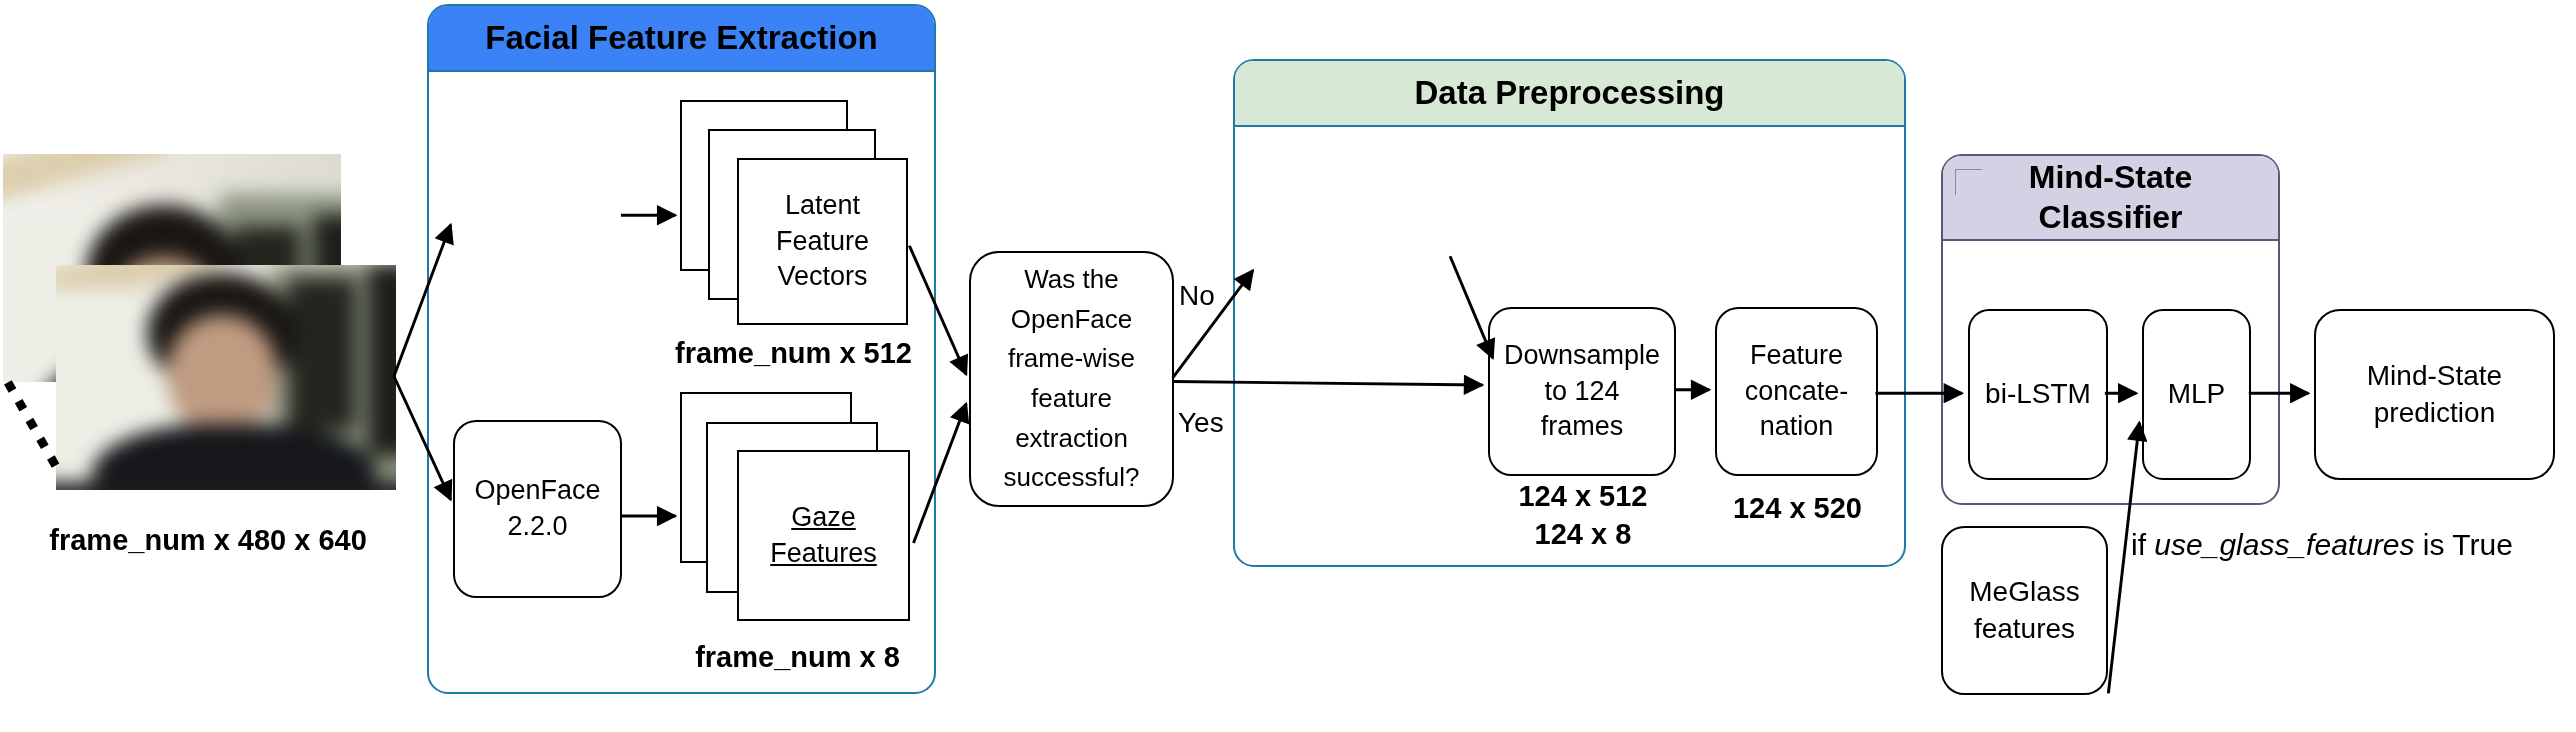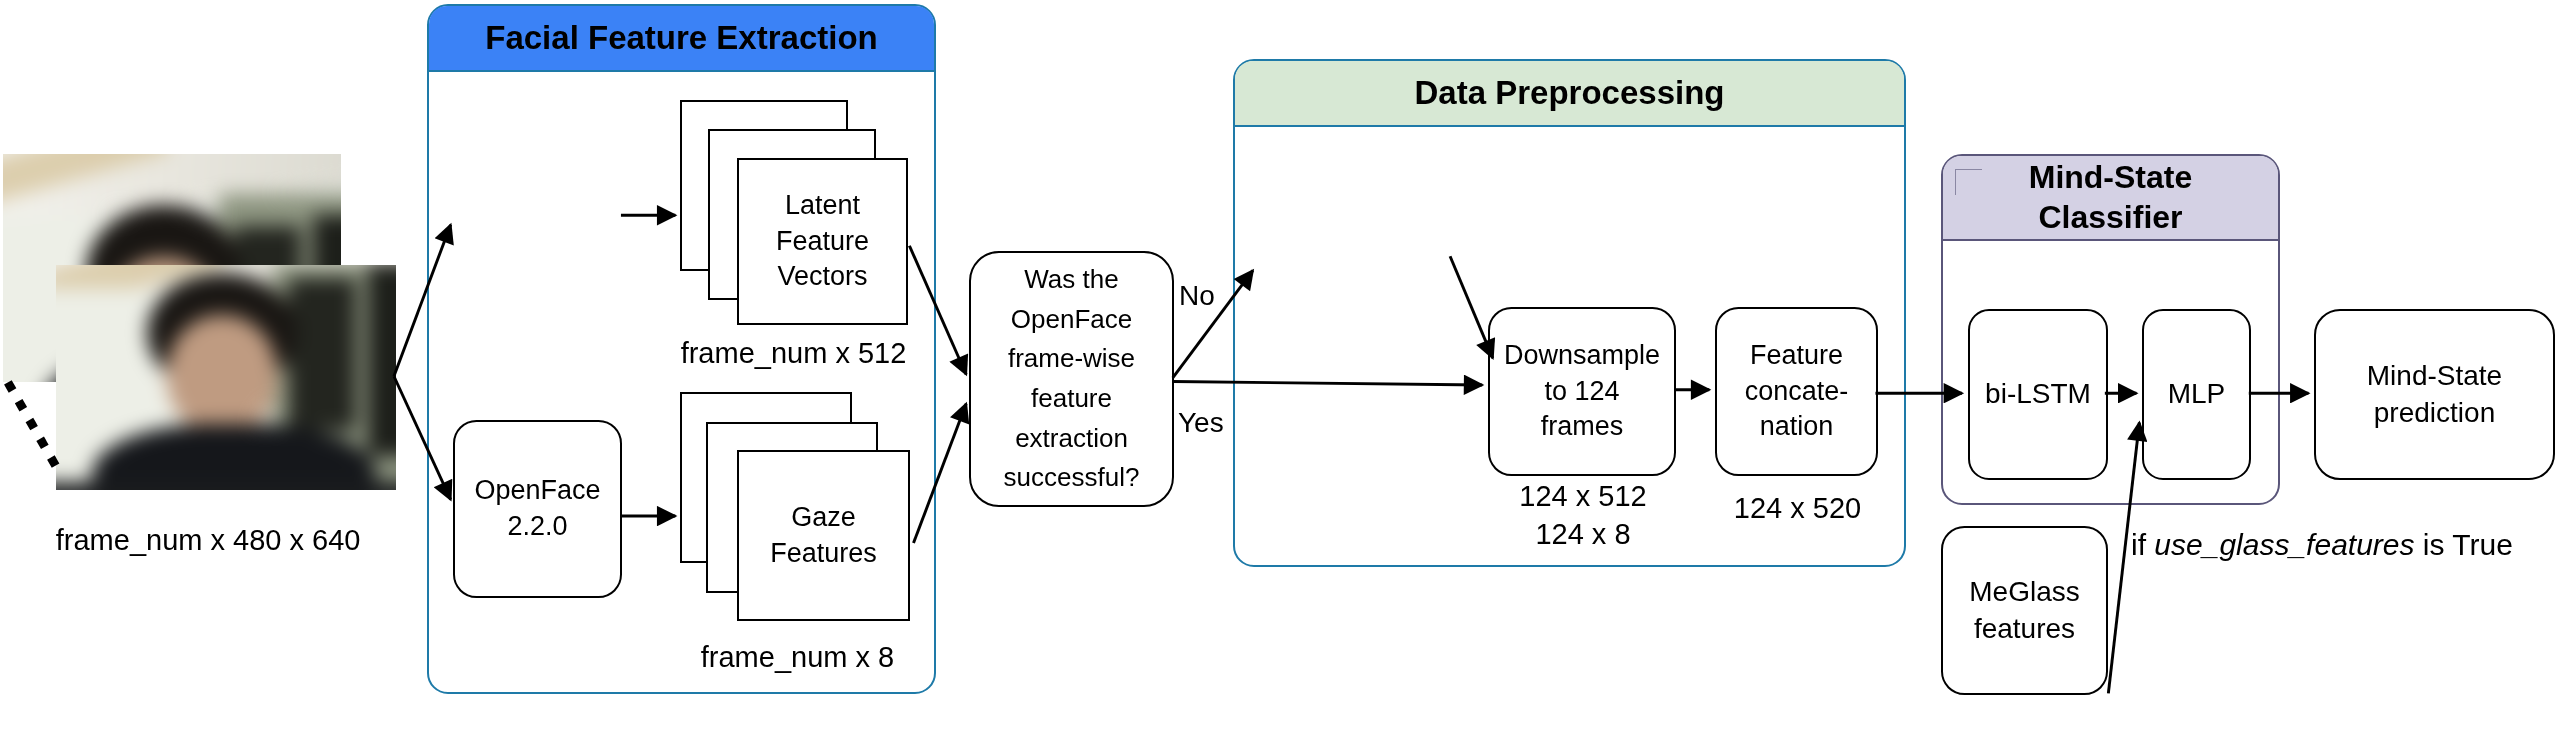--- a/index.html
+++ b/index.html
@@ -28,21 +28,21 @@
     font-size:27px; line-height:1.32;
   }
   .node.decision { border-radius:30px; font-size:26px; line-height:1.52; }
 
   
   .sheet { position:absolute; background:#ffffff; border:2.9px solid #000;
     display:flex; align-items:center; justify-content:center; text-align:center;
     font-size:27px; line-height:1.32; }
 
   
-  .lbl { position:absolute; font-size:29px; text-align:center; }
+  .lbl { position:absolute; font-size:29px; text-align:center;font-weight:bold; }
   .branch-lbl { position:absolute; font-size:28px; }
   .note { position:absolute; font-size:30px; white-space:nowrap; }
   .note .var { font-style:italic; }
 
   
   .photo { position:absolute; overflow:hidden; background:#dfe1da; }
   .ph-inner { position:absolute; left:-8%; top:-8%; width:116%; height:116%; filter:blur(9.4px); }
   .ph-inner > div { position:absolute; }
   .ceiling { left:-10%; top:-14%; width:125%; height:40%;
     background:linear-gradient(100deg,#f7f7f4 0%,#e9e7df 45%,#d6d5cb 100%); transform:rotate(-7deg); }
@@ -107,21 +107,21 @@
   <div class="sheet pre z3" style="left:737px; top:158px; width:167px; height:163px;">Latent
 Feature
 Vectors</div>
   <div class="lbl z3" style="left:647px; top:337px; width:293px;">frame_num x 512</div>
 
   <div class="node pre z2" style="left:453px; top:420px; width:165px; height:174px;">OpenFace
 2.2.0</div>
 
   <div class="sheet z1" style="left:680px; top:392px; width:168px; height:167px;"></div>
   <div class="sheet z2" style="left:706px; top:422px; width:168px; height:167px;"></div>
-  <div class="sheet pre z3" style="left:737px; top:450px; width:169px; height:167px;">Gaze
+  <div class="sheet pre z3" style="left:737px; top:450px; width:169px; height:167px;text-decoration:underline;">Gaze
 Features</div>
   <div class="lbl z3" style="left:651px; top:641px; width:293px;">frame_num x 8</div>
 
   <div class="node decision pre z2" style="left:969px; top:251px; width:201px; height:252px;">Was the
 OpenFace
 frame-wise
 feature
 extraction
 successful?</div>
   <div class="branch-lbl z3" style="left:1179px; top:280px;">No</div>

